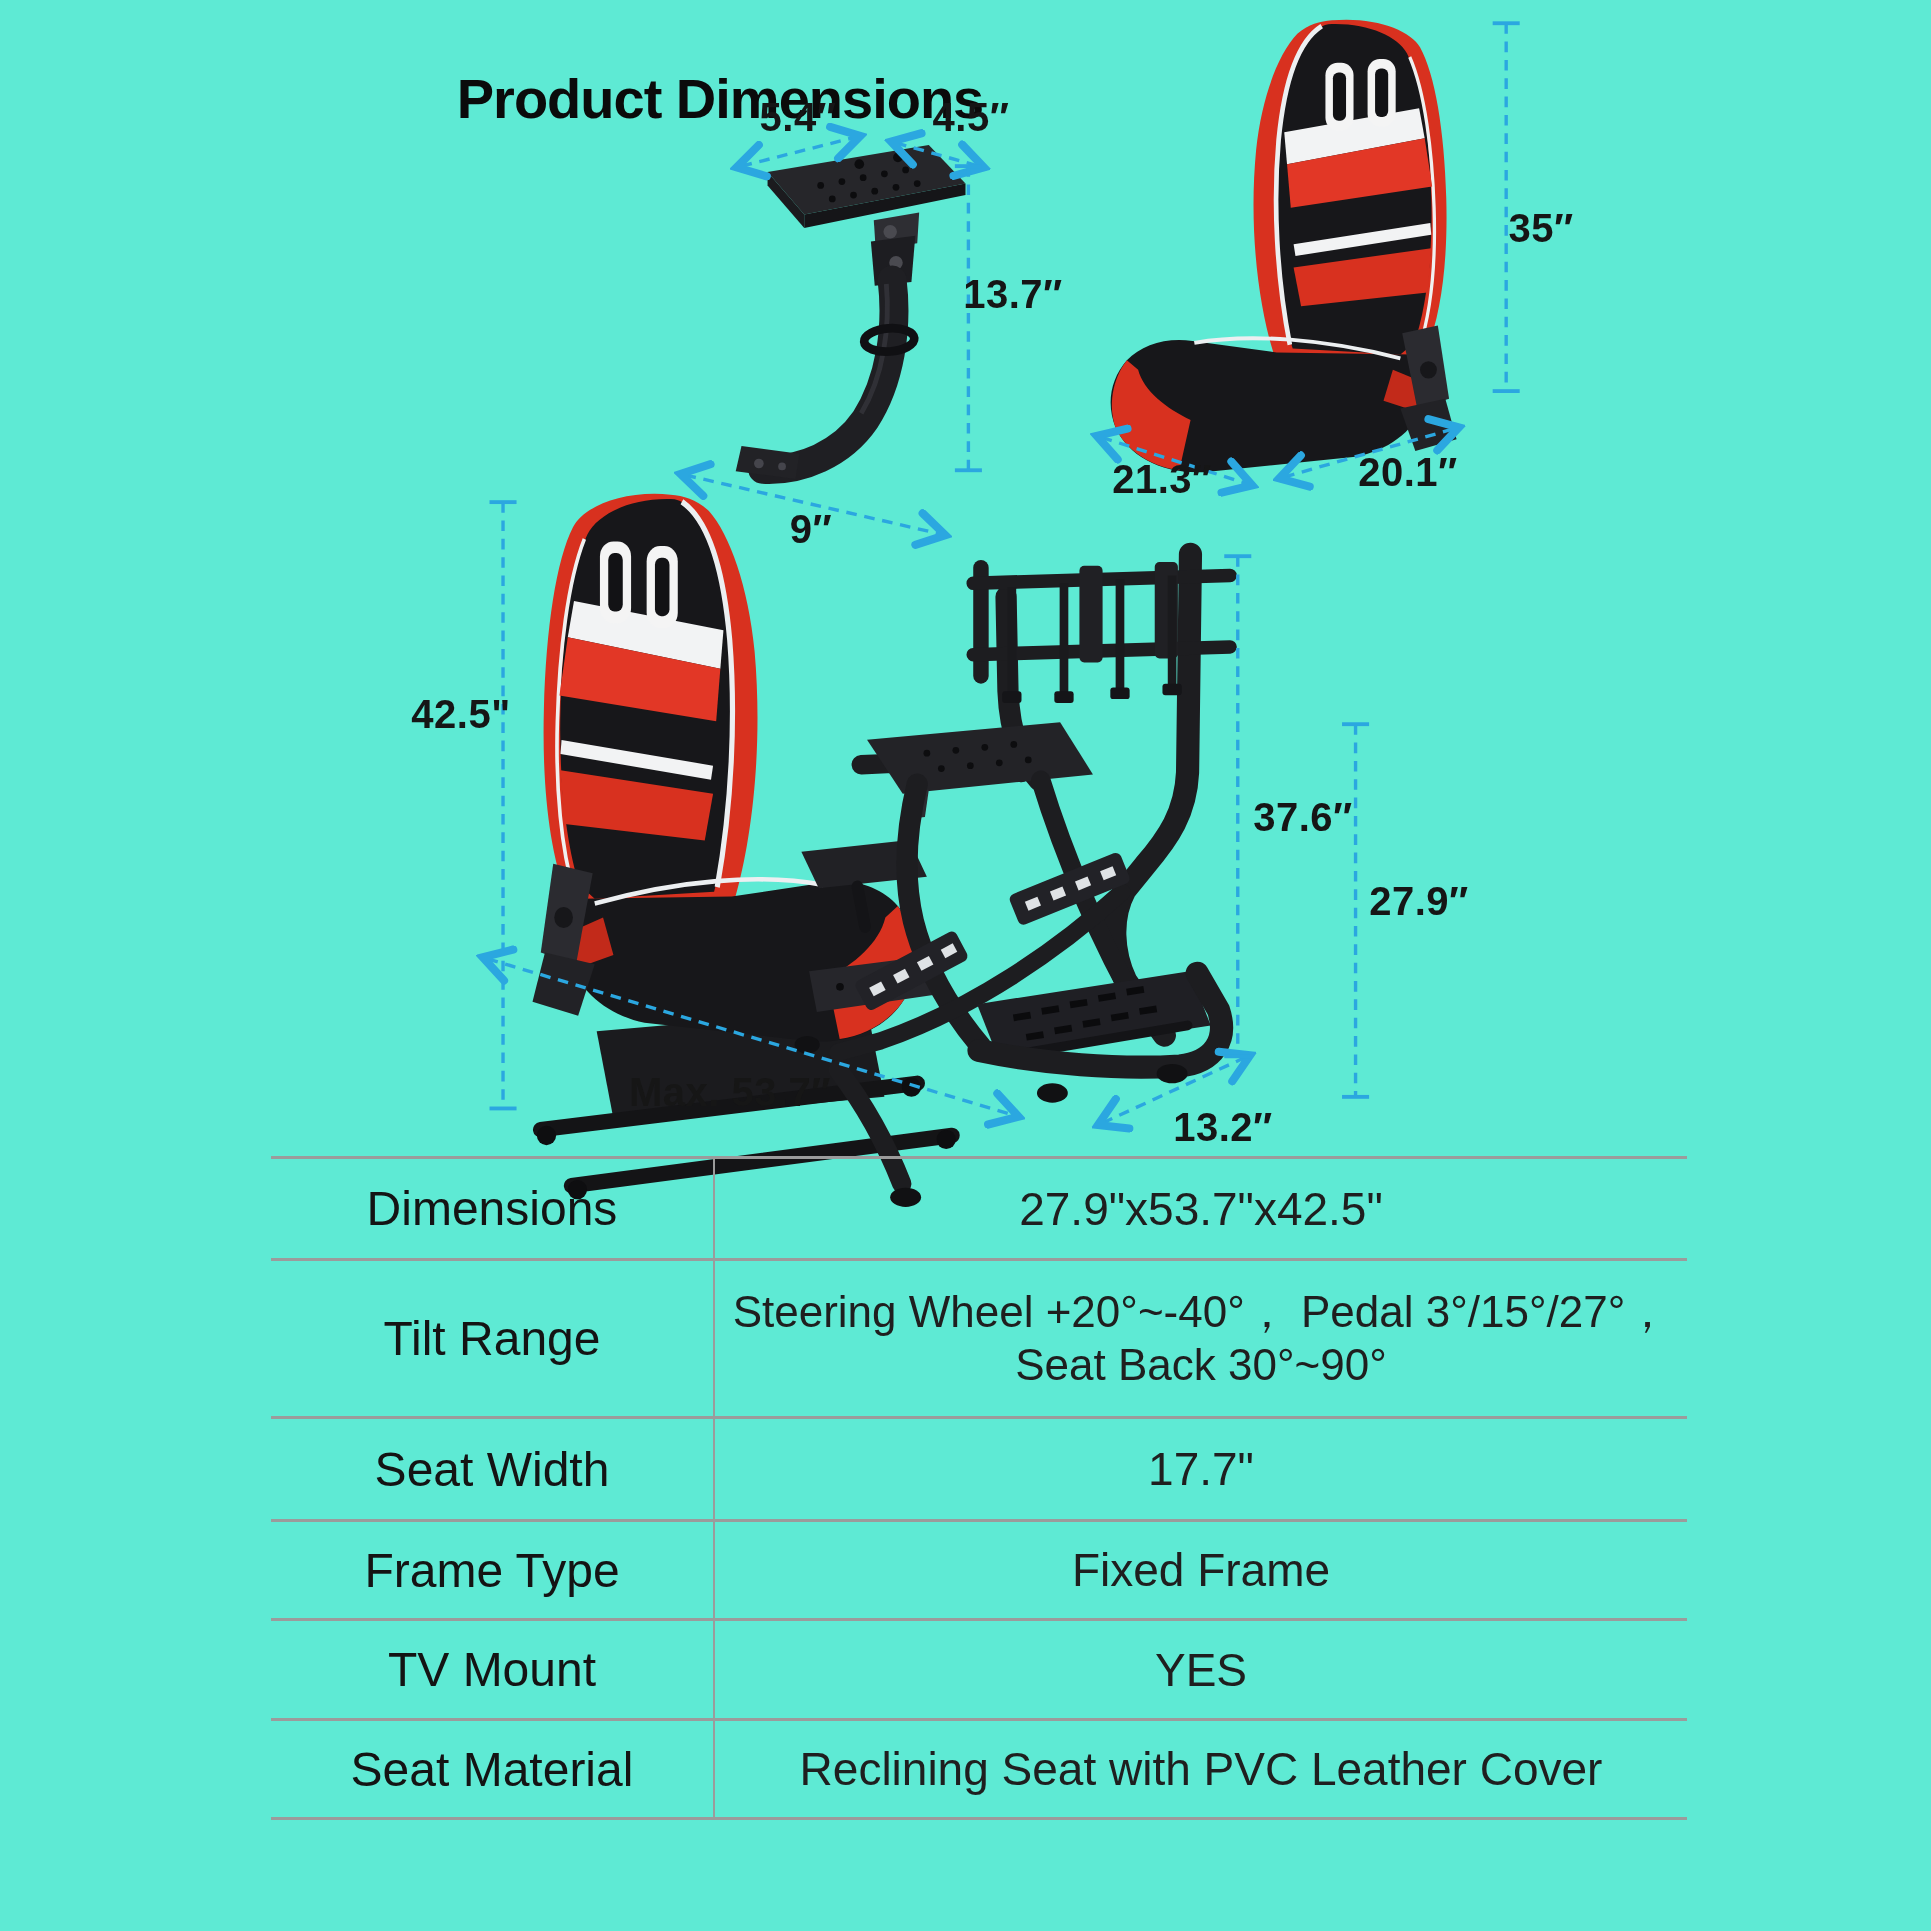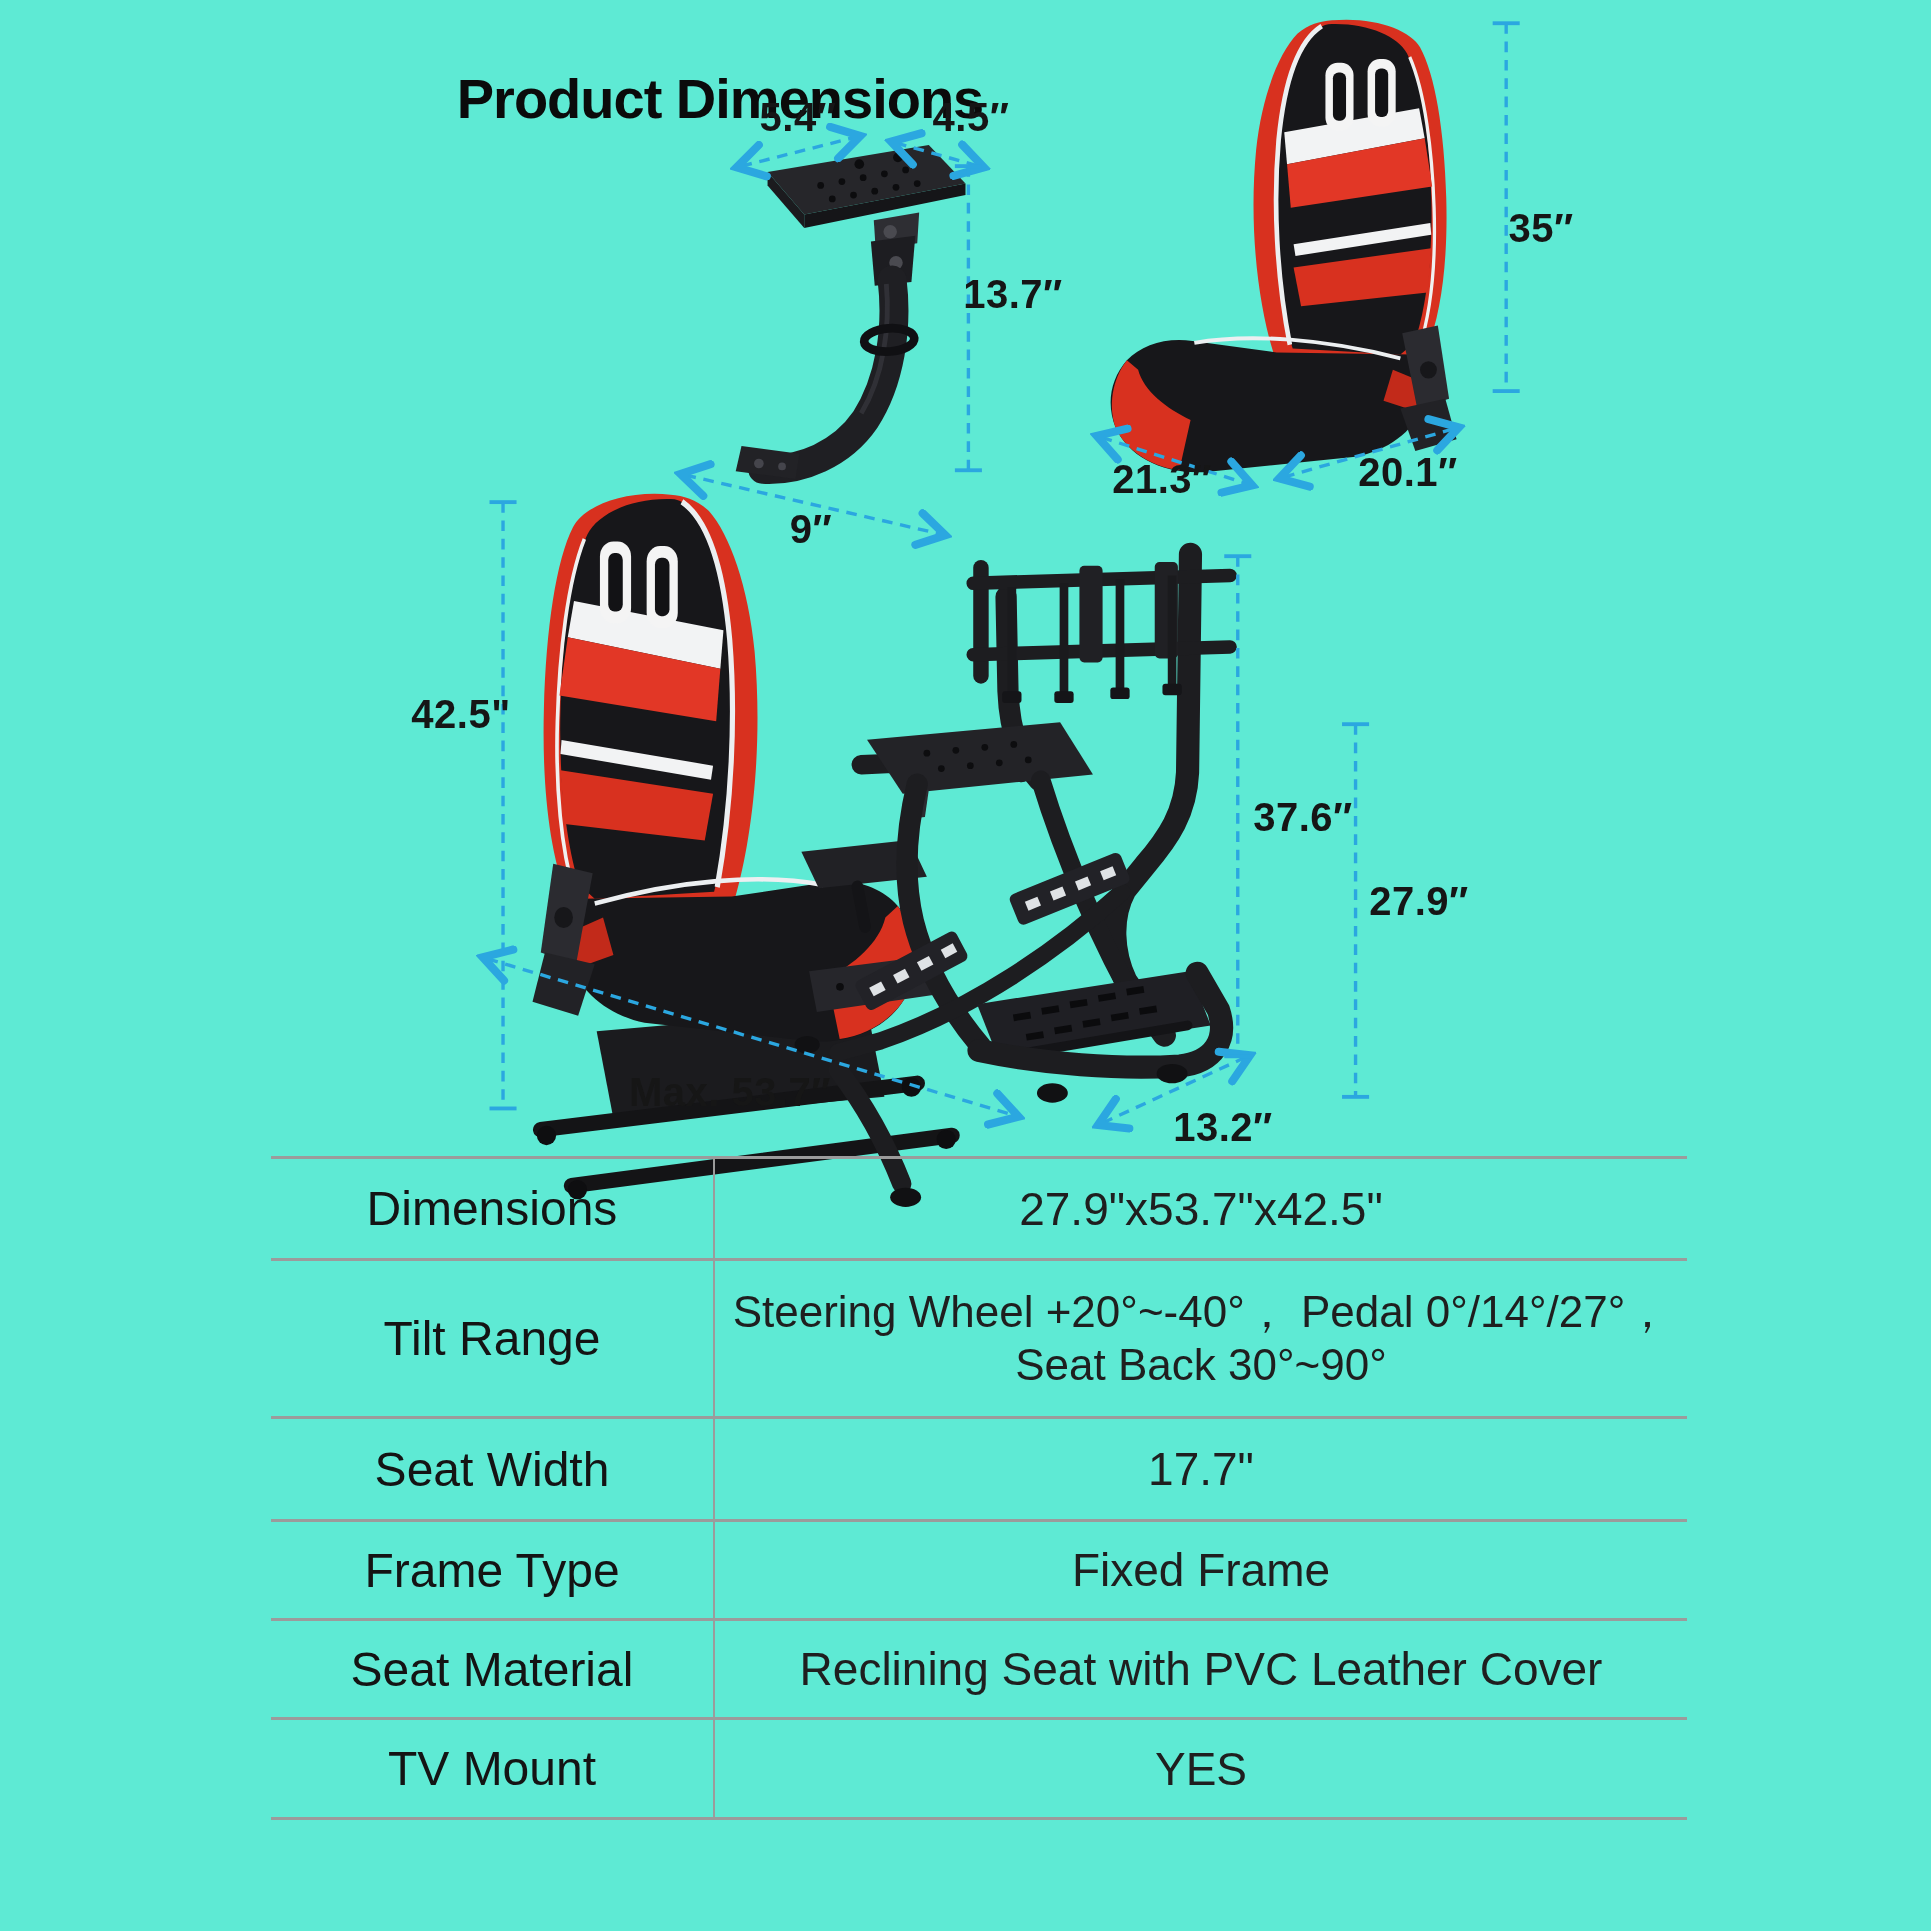--- a/index.html
+++ b/index.html
@@ -238,43 +238,43 @@
   <div class="spec-table">
     <div class="spec-row" style="height:102px">
       <div class="spec-label">Dimensions</div>
       <div class="spec-value">
           <div>27.9"x53.7"x42.5"</div>
         </div>
     </div>
     <div class="spec-row tall" style="height:158px">
       <div class="spec-label">Tilt Range</div>
       <div class="spec-value">
-          <div>Steering Wheel +20°~-40°，  Pedal 0°/14°/27°，</div>
+          <div>Steering Wheel +20°~-40°，  Pedal 3°/15°/27°，</div>
           <div class="v2">Seat Back 30°~90°</div>
         </div>
     </div>
     <div class="spec-row" style="height:103px">
       <div class="spec-label">Seat Width</div>
       <div class="spec-value">
           <div>17.7"</div>
         </div>
     </div>
     <div class="spec-row" style="height:99px">
       <div class="spec-label">Frame Type</div>
       <div class="spec-value">
           <div>Fixed Frame</div>
         </div>
     </div>
+    <div class="spec-row" style="height:100px">
+      <div class="spec-label">TV Mount</div>
+      <div class="spec-value">
+          <div>YES</div>
+        </div>
+    </div>
     <div class="spec-row" style="height:99px">
       <div class="spec-label">Seat Material</div>
       <div class="spec-value">
           <div>Reclining Seat with PVC Leather Cover</div>
         </div>
     </div>
-    <div class="spec-row" style="height:100px">
-      <div class="spec-label">TV Mount</div>
-      <div class="spec-value">
-          <div>YES</div>
-        </div>
-    </div>
   </div>
 </div>
 
 
 </body></html>

